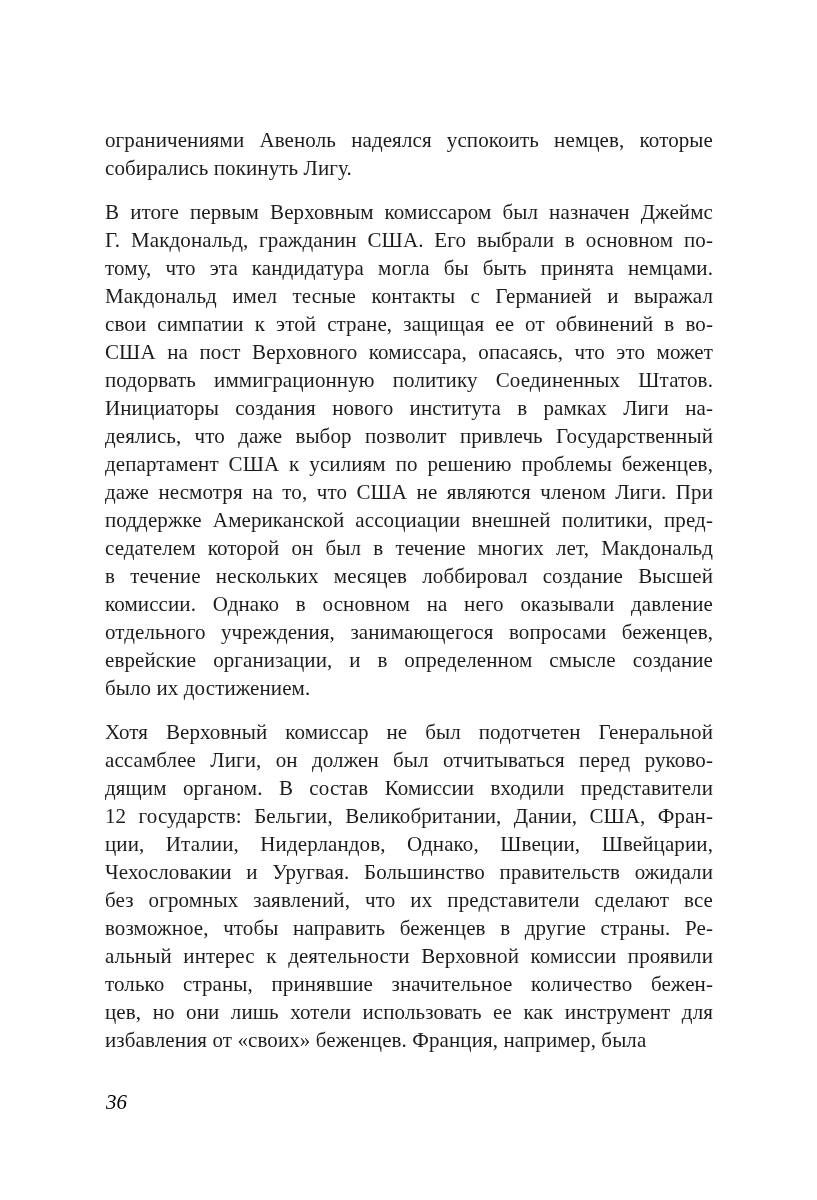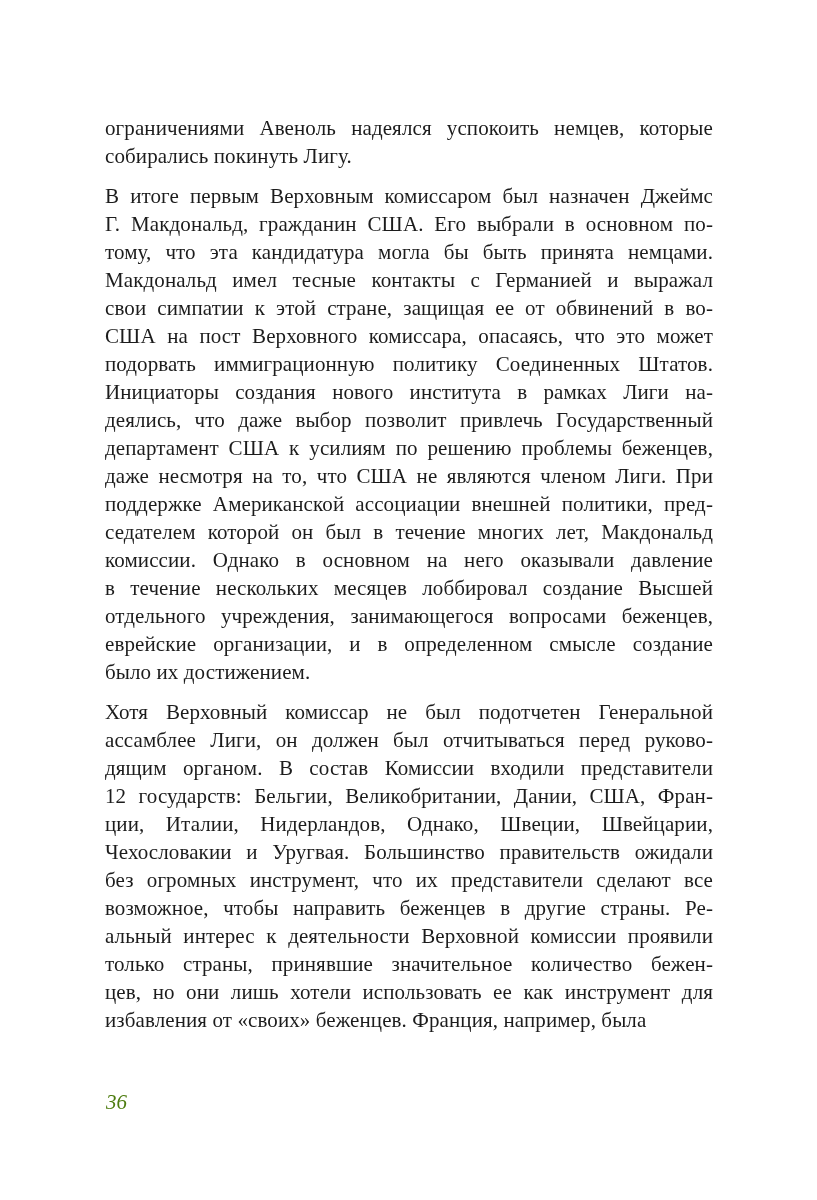--- a/index.html
+++ b/index.html
@@ -16,41 +16,41 @@
     font-family: "Liberation Serif", "DejaVu Serif", serif;
     color: #1c1c1c;
   }
   .text-block {
     position: absolute;
     top: 110px;
     left: 105px;
     width: 608px;
   }
   .paragraph {
-    margin: 4px 0 12px 0;
+    margin: 16px 0 12px 0;
     font-family: Liberation Serif, serif;
   }
   .line {
     font-size: 21px;
     line-height: 28px;
     text-align: justify;
     text-align-last: justify;
     white-space: normal;
     letter-spacing: 0.1px;
   }
   .line.last {
     text-align-last: left;
   }
   .page-number {
     position: absolute;
     left: 106px;
     top: 1090px;
     font-size: 21px;
     font-style: italic;
-    color: #4d7c0f;
+    color: #000000;
   }
 </style>
 </head>
 <body>
 
 <div class="page">
   <main class="text-block" id="text-block">
       <div class="paragraph">
         <div class="line">ограничениями Авеноль надеялся успокоить немцев, которые</div>
         <div class="line last">собирались покинуть Лигу.</div>
@@ -62,34 +62,34 @@
         <div class="line">Макдональд имел тесные контакты с Германией и выражал</div>
         <div class="line">свои симпатии к этой стране, защищая ее от обвинений в во-</div>
         <div class="line">США на пост Верховного комиссара, опасаясь, что это может</div>
         <div class="line">подорвать иммиграционную политику Соединенных Штатов.</div>
         <div class="line">Инициаторы создания нового института в рамках Лиги на-</div>
         <div class="line">деялись, что даже выбор позволит привлечь Государственный</div>
         <div class="line">департамент США к усилиям по решению проблемы беженцев,</div>
         <div class="line">даже несмотря на то, что США не являются членом Лиги. При</div>
         <div class="line">поддержке Американской ассоциации внешней политики, пред-</div>
         <div class="line">седателем которой он был в течение многих лет, Макдональд</div>
+        <div class="line">в течение нескольких месяцев лоббировал создание Высшей</div>
         <div class="line">комиссии. Однако в основном на него оказывали давление</div>
-        <div class="line">в течение нескольких месяцев лоббировал создание Высшей</div>
         <div class="line">отдельного учреждения, занимающегося вопросами беженцев,</div>
         <div class="line">еврейские организации, и в определенном смысле создание</div>
         <div class="line last">было их достижением.</div>
       </div>
       <div class="paragraph">
         <div class="line">Хотя Верховный комиссар не был подотчетен Генеральной</div>
         <div class="line">ассамблее Лиги, он должен был отчитываться перед руково-</div>
         <div class="line">дящим органом. В состав Комиссии входили представители</div>
         <div class="line">12 государств: Бельгии, Великобритании, Дании, США, Фран-</div>
         <div class="line">ции, Италии, Нидерландов, Однако, Швеции, Швейцарии,</div>
         <div class="line">Чехословакии и Уругвая. Большинство правительств ожидали</div>
-        <div class="line">без огромных инструмент, что их представители сделают все</div>
+        <div class="line">без огромных заявлений, что их представители сделают все</div>
         <div class="line">возможное, чтобы направить беженцев в другие страны. Ре-</div>
         <div class="line">альный интерес к деятельности Верховной комиссии проявили</div>
         <div class="line">только страны, принявшие значительное количество бежен-</div>
         <div class="line">цев, но они лишь хотели использовать ее как инструмент для</div>
         <div class="line last">избавления от «своих» беженцев. Франция, например, была</div>
       </div>
     </main>
   <div class="page-number">36</div>
 </div>
 

